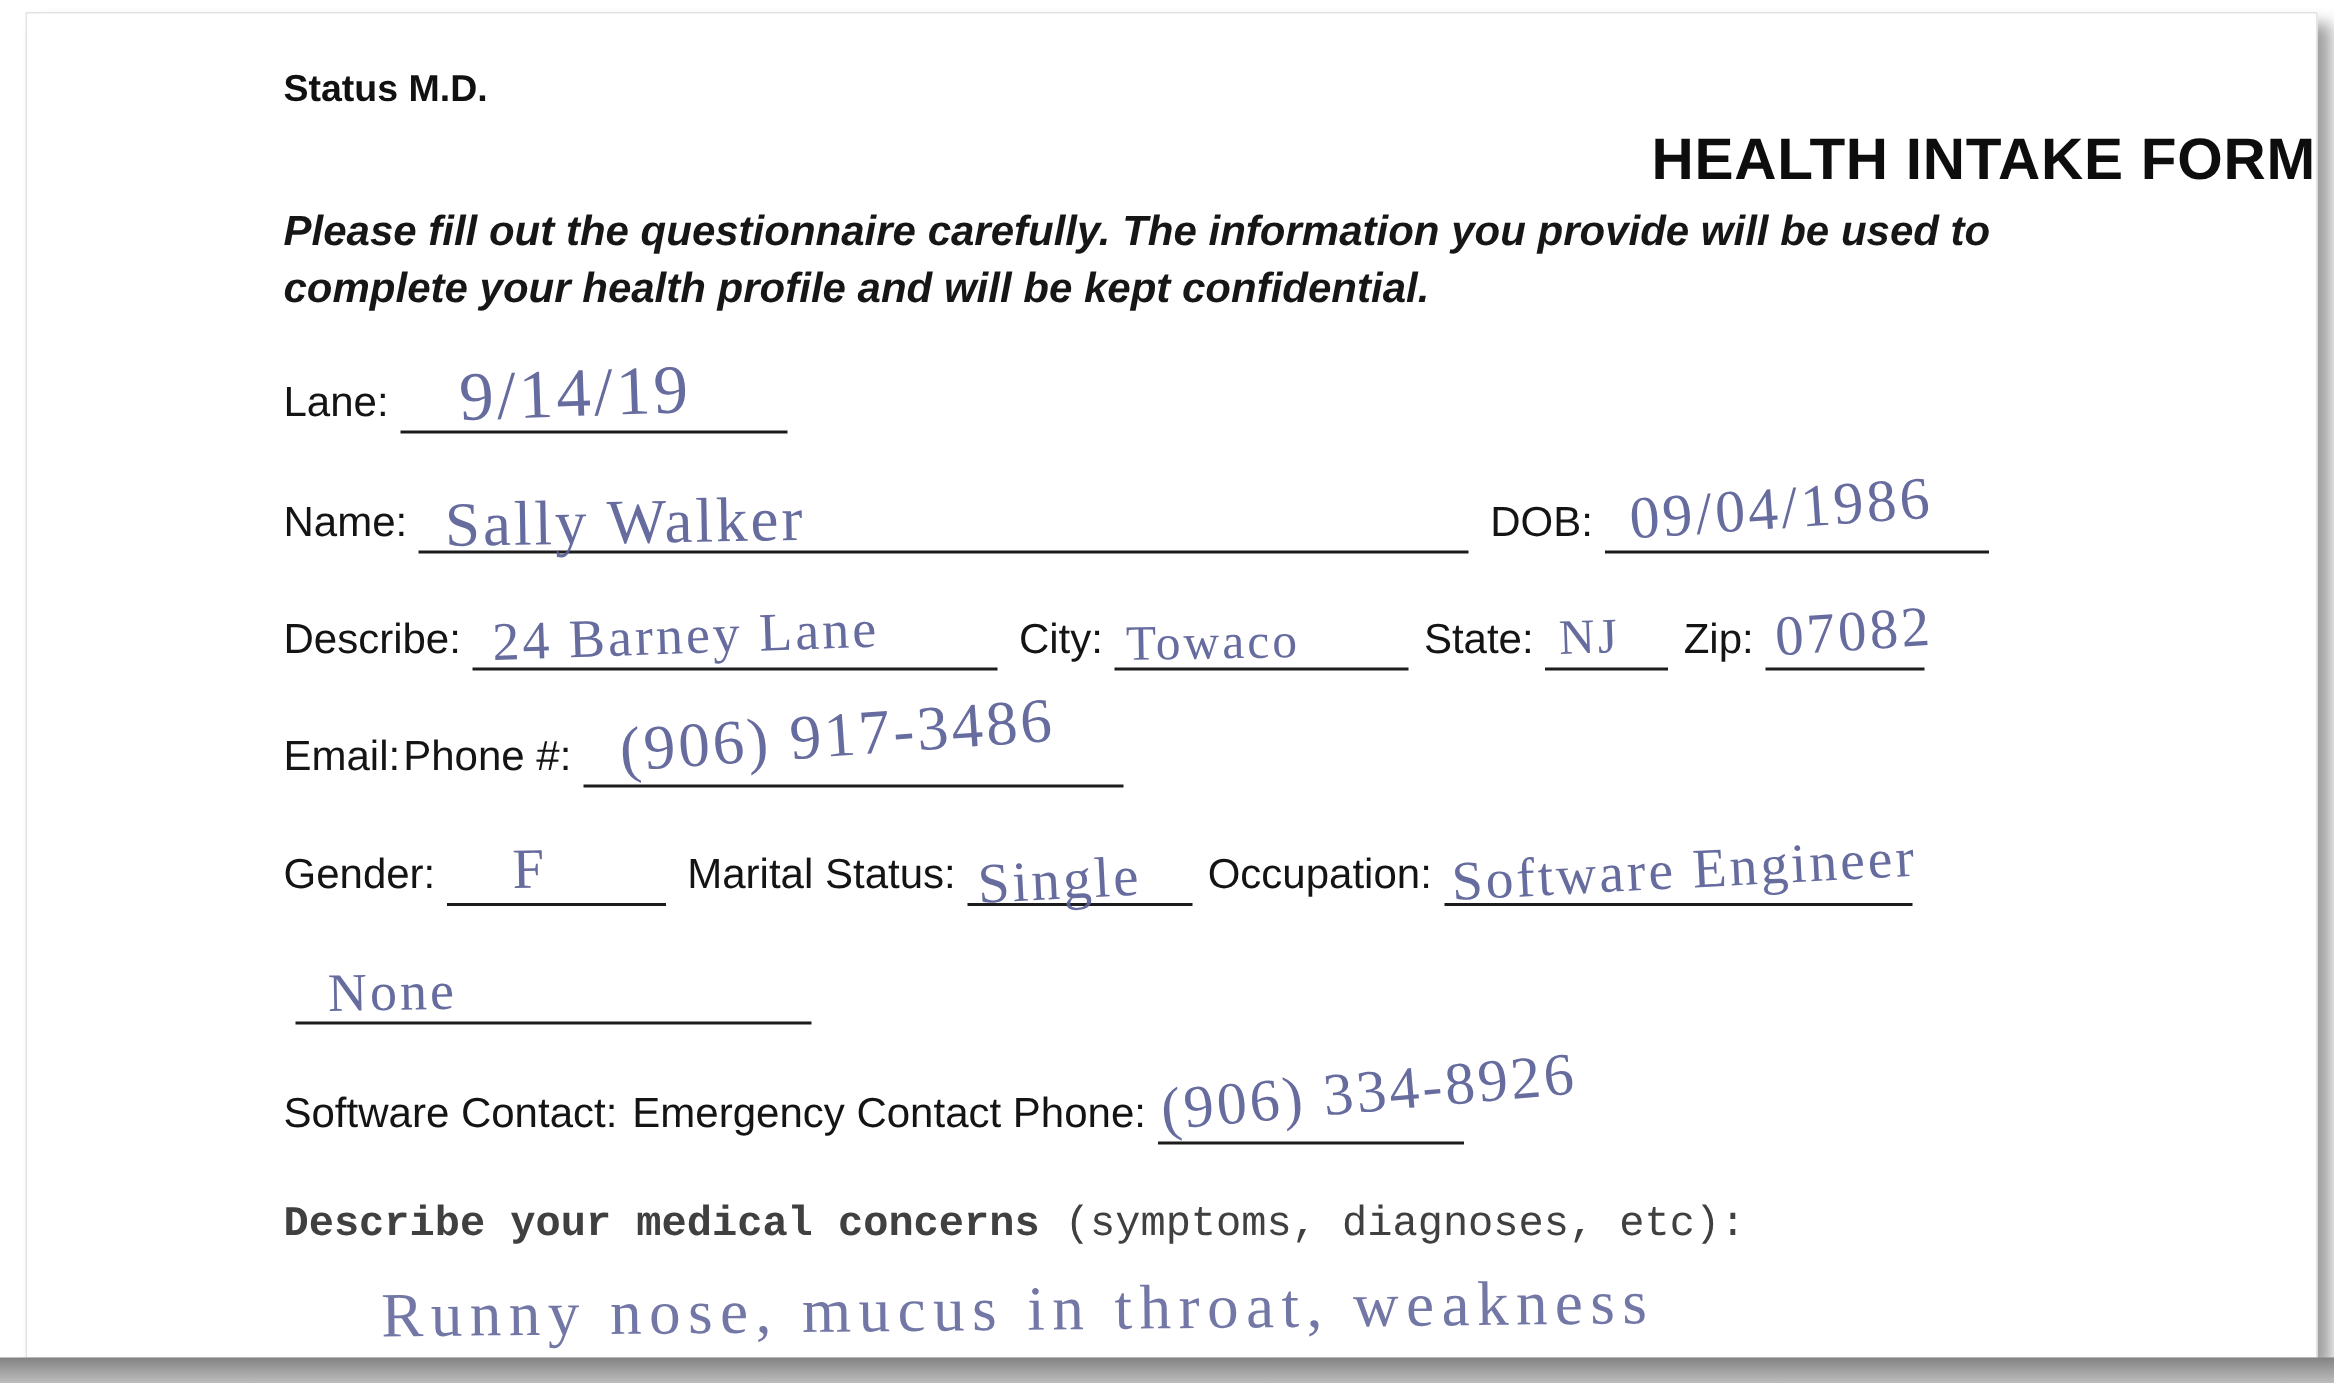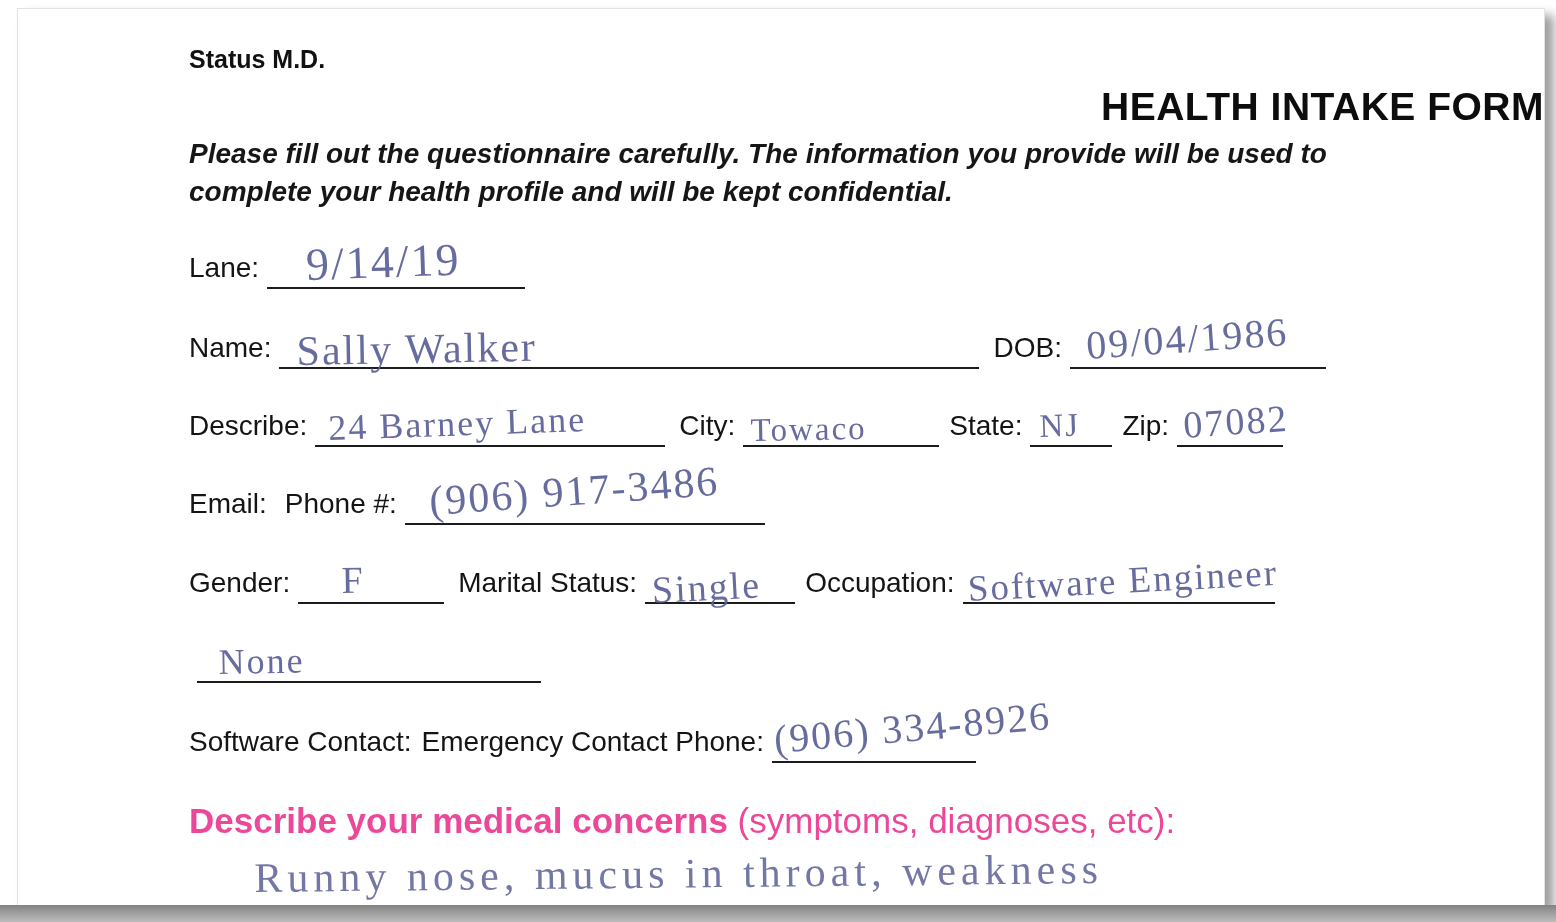--- a/index.html
+++ b/index.html
@@ -83,21 +83,21 @@
   .hw-zip         { font-size: 38px; transform: rotate(-4deg);  left: 8px;   bottom: -2px; }
   .hw-email       { font-size: 34px; transform: rotate(-1deg);  left: 6px;   bottom: -6px; }
   .hw-phone       { font-size: 42px; transform: rotate(-4deg);  left: 26px;  bottom: -2px; }
   .hw-gender      { font-size: 38px; transform: rotate(-1deg);  left: 44px;  bottom: 0px; }
   .hw-marital     { font-size: 38px; transform: rotate(-3deg);  left: 8px;   bottom: -10px; }
   .hw-occupation  { font-size: 37px; transform: rotate(-3deg);  left: 6px;   bottom: -8px; }
   .hw-referred    { font-size: 36px; transform: rotate(-1deg);  left: 22px;  bottom: -2px; }
   .hw-emcontact   { font-size: 33px; transform: rotate(-1deg);  left: 6px;   bottom: -3px; }
   .hw-emphone     { font-size: 40px; transform: rotate(-5deg);  left: 4px;   bottom: -2px; }
 
-  .concerns-label { position: absolute; left: 171px; top: 792px; font-size: 35px; color: #ec4899; }
+  .concerns-label { position: absolute; left: 171px; top: 792px; font-size: 28px; color: #404040; font-family: Liberation Mono, monospace; }
   .concerns-label b { font-weight: bold; }
   .concerns-hand {
     position: absolute; left: 236px; top: 845px;
     font-family: cursive;
     font-size: 42px;
     color: #5b6097; opacity: 0.85;
     letter-spacing: 5px;
     white-space: nowrap;
     transform: rotate(-0.6deg);
     transform-origin: left top;
@@ -145,21 +145,21 @@
         <span class="hand hw-state">NJ</span>
       </span>
       <span class="lbl gap2">Zip:</span>
       <span class="blank" style="width:106px">
         <span class="hand hw-zip">07082</span>
       </span>
     </div>
 
     <div class="row" style="top:474px">
       <span class="lbl">Email:</span>
-      <span class="lbl" style="margin-left:18px">Phone #:</span>
+      <span class="lbl" style="margin-left:2px">Phone #:</span>
       <span class="blank" style="width:360px">
         <span class="hand hw-phone">(906) 917-3486</span>
       </span>
     </div>
 
     <div class="row" style="top:553px">
       <span class="lbl">Gender:</span>
       <span class="blank" style="width:146px">
         <span class="hand hw-gender">F</span>
       </span>

